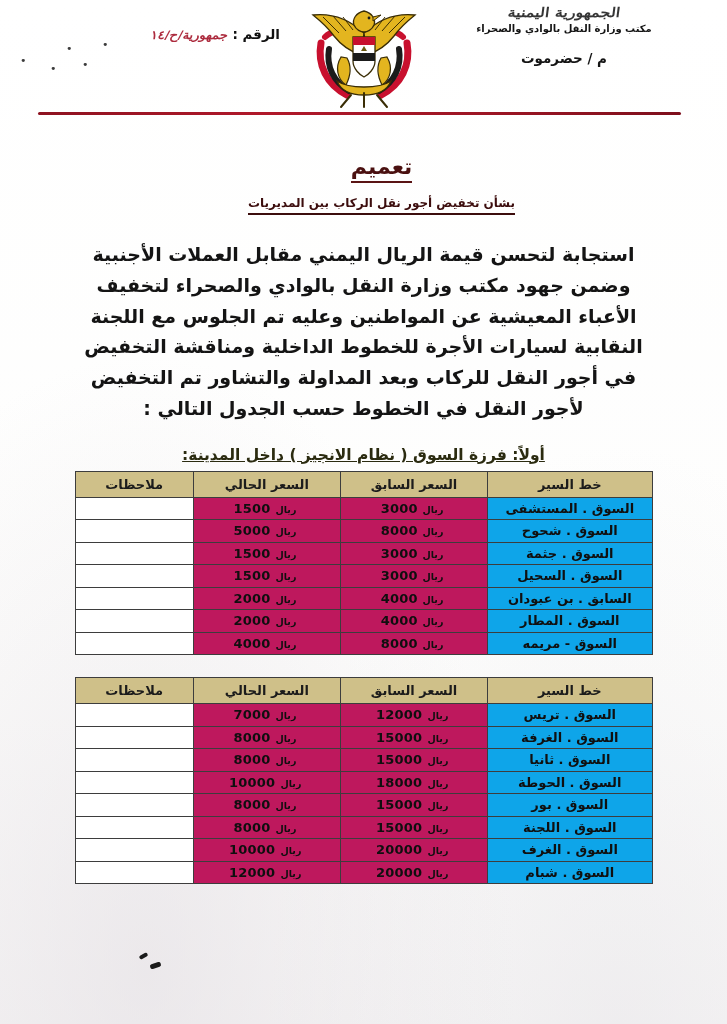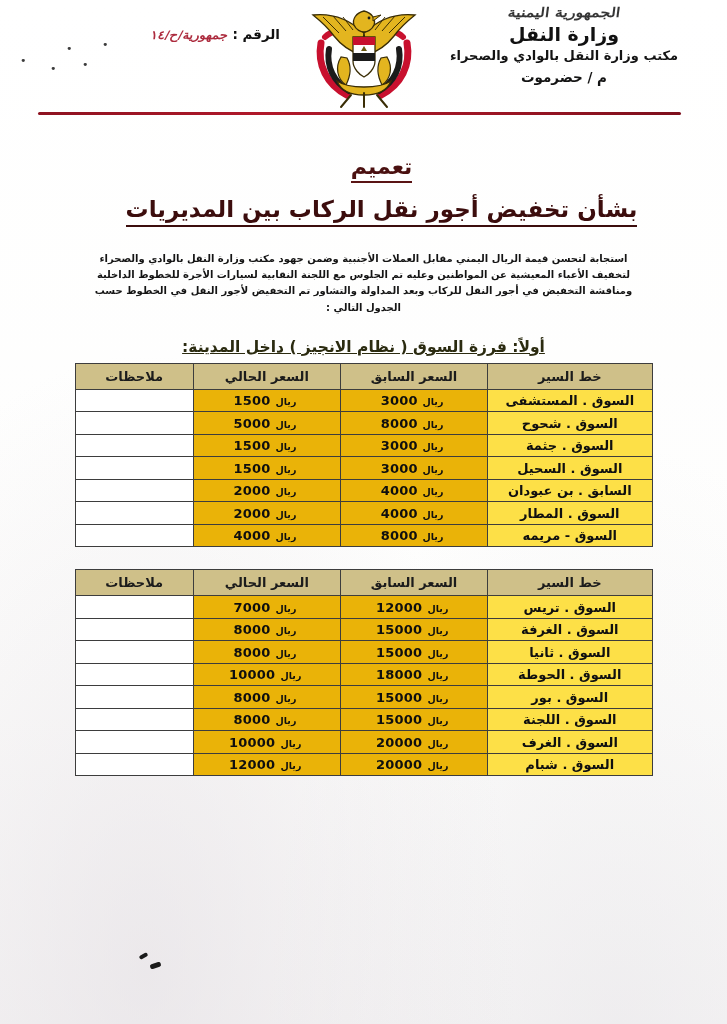--- a/index.html
+++ b/index.html
@@ -55,24 +55,24 @@
     margin-bottom: 1px;
   }
   .lh-ministry {
     font-size: 19px;
     font-weight: 700;
     letter-spacing: 3px;
     color: #111;
     margin: 2px 0 3px;
   }
   .lh-office {
-    font-size: 13px;
+    font-size: 10px;
     font-weight: 600;
     color: #141414;
-    margin-bottom: 6px;
+    margin-bottom: 16px;
   }
   .lh-gov {
     font-size: 13.5px;
     font-weight: 600;
     color: #141414;
   }
 
   .meta {
     position: absolute;
     top: 26px;
@@ -142,33 +142,33 @@
     font-size: 22px;
     font-weight: 700;
     color: #4a1010;
     letter-spacing: 2px;
     border-bottom: 2.5px solid #5a1414;
     padding-bottom: 2px;
   }
   .doc-subtitle {
     display: inline-block;
     margin-top: 13px;
-    font-size: 23px;
+    font-size: 12px;
     font-weight: 700;
     color: #3c0d0d;
     letter-spacing: 0px;
     border-bottom: 2.5px solid #3c0d0d;
     padding-bottom: 3px;
   }
 
   
   .body-par {
     margin: 24px auto 0;
     width: 562px;
-    font-size: 10px;
+    font-size: 19px;
     font-weight: 600;
     line-height: 1.62;
     color: #141414;
     text-align: center;
   }
   .body-par p { margin: 0; }
 
   
   .section { margin-top: 22px; }
   .section-heading {
@@ -202,27 +202,27 @@
     font-size: 13px;
     color: #1c1c1c;
     height: 25px;
   }
   table.fares col.c-route   { width: 28.5%; }
   table.fares col.c-old     { width: 25.5%; }
   table.fares col.c-new     { width: 25.5%; }
   table.fares col.c-notes   { width: 20.5%; }
 
   td.route {
-    background: #fde047;
+    background: #0ea5e9;
     font-weight: 700;
     font-size: 13.2px;
     color: #101010;
   }
   td.price {
-    background: #eab308;
+    background: #be185d;
     font-weight: 700;
     font-size: 13px;
     color: #0f0f0f;
     letter-spacing: .2px;
   }
   td.notes { background: #ffffff; }
   .riyal {
     font-size: 10px;
     font-weight: 700;
     margin-inline-start: 3px;
@@ -246,21 +246,20 @@
 </head>
 <body>
 
 <div class="page">
   <div class="layer">
 
     <div class="header">
 
       <div class="letterhead">
         <div class="lh-script">الجمهورية اليمنية</div>
-        <div class="lh-ministry">وزارة النقل</div>
         <div class="lh-office">مكتب وزارة النقل بالوادي والصحراء</div>
         <div class="lh-gov">م / حضرموت</div>
       </div>
 
       <svg class="emblem" viewBox="0 0 126 106" aria-hidden="true">
 
         <path d="M20 40 C16 62 26 82 46 92" stroke="#c8102e" stroke-width="7" fill="none" stroke-linecap="round"></path>
         <path d="M106 40 C110 62 100 82 80 92" stroke="#c8102e" stroke-width="7" fill="none" stroke-linecap="round"></path>
         <path d="M24 34 C30 28 38 27 45 31" stroke="#c8102e" stroke-width="6" fill="none" stroke-linecap="round"></path>
         <path d="M102 34 C96 28 88 27 81 31" stroke="#c8102e" stroke-width="6" fill="none" stroke-linecap="round"></path>

